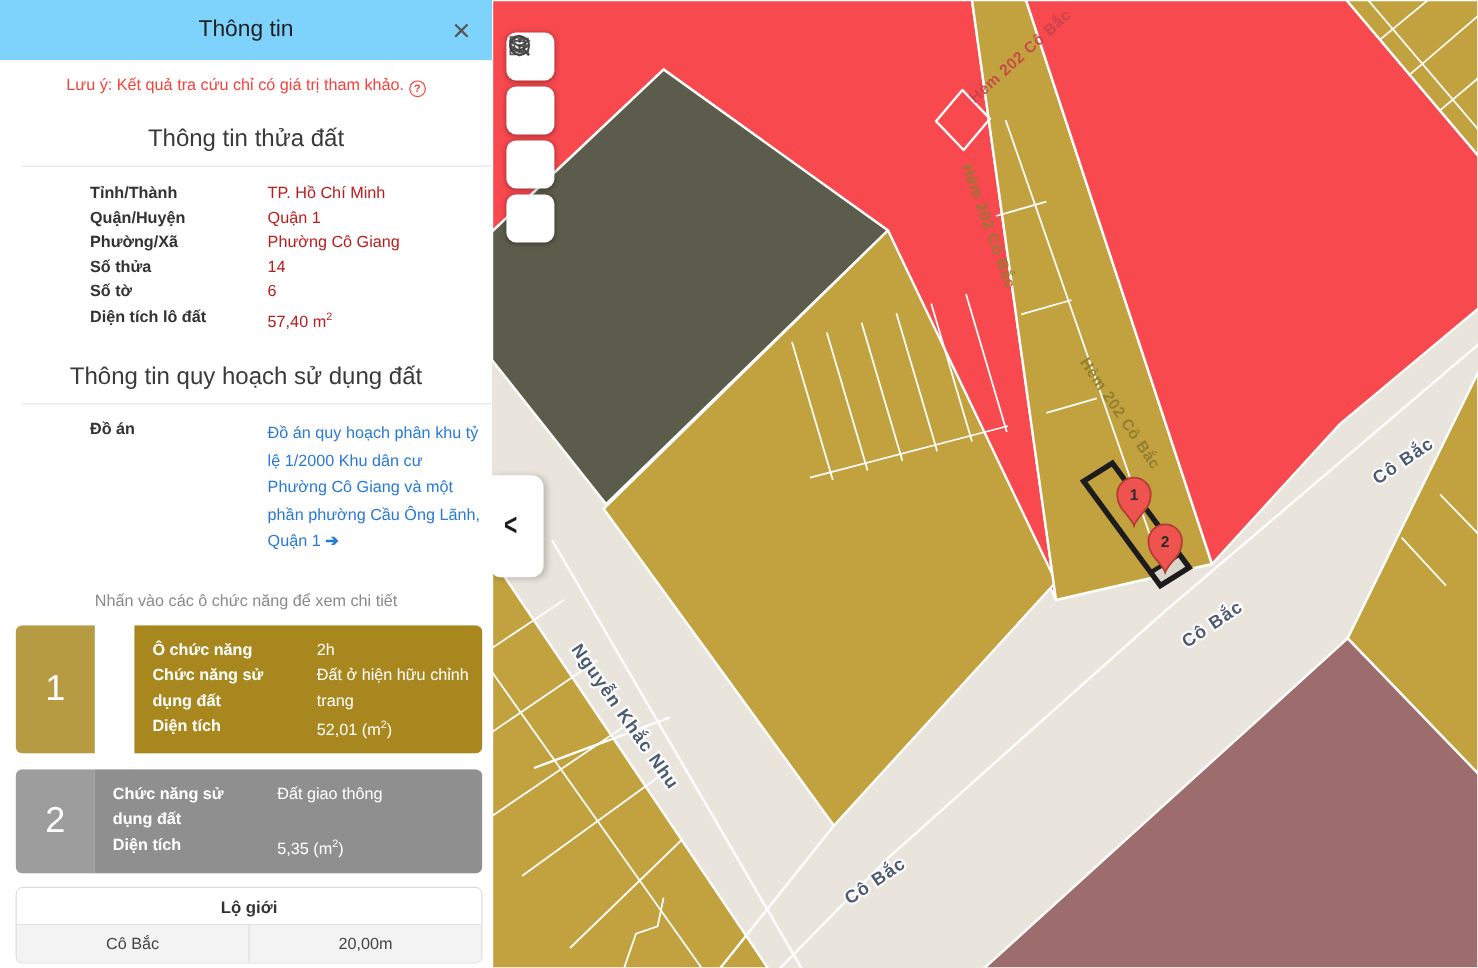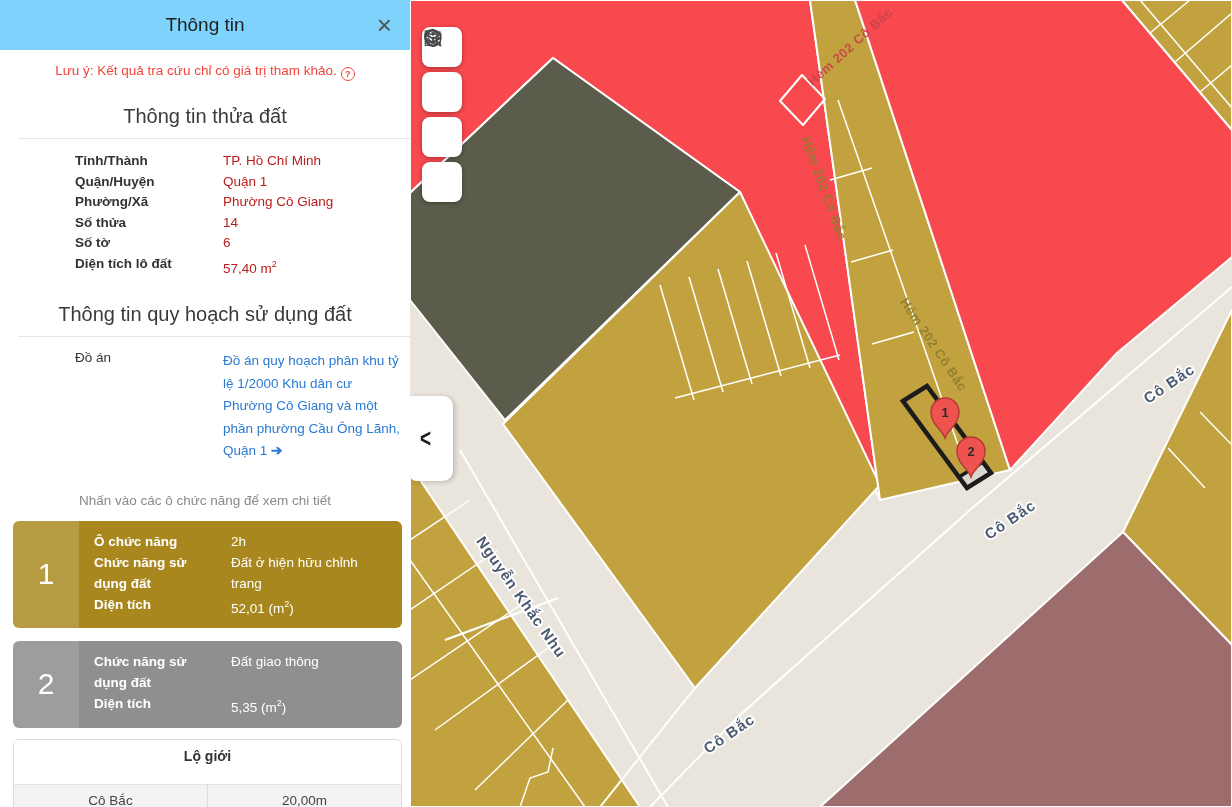--- a/index.html
+++ b/index.html
@@ -13,35 +13,35 @@
   .sb-close { position:absolute; right:18px; top:50%; transform:translateY(-50%); font-size:26px; line-height:1; color:#555; cursor:pointer; font-weight:300; }
   .notice { margin-top:13px; text-align:center; font-size:13.5px; color:#F4433B; }
   .help-circle { display:inline-flex; align-items:center; justify-content:center; width:14px; height:14px; border:1.3px solid #F4433B; border-radius:50%; font-size:9px; font-weight:bold; color:#F4433B; vertical-align:-2px; margin-left:4px; }
   .section-title { margin-top:24px; text-align:center; font-size:20px; color:#3a3a3a; }
   .hairline { border:none; border-top:1px solid #E7E7E7; margin:10px 0 12px 18px; }
   .frow { display:flex; padding-left:75px; line-height:20.6px; font-size:13.5px; }
   .frow .flabel { width:148px; font-weight:bold; color:#333; }
   .frow .fvalue { color:#b91c1c; }
   sup { font-size:9px; }
   .doan-row { display:flex; padding-left:75px; margin-top:13px; font-size:13.5px; }
-  .doan-row .flabel { width:148px; font-weight:normal; color:#333; }
+  .doan-row .flabel { width:148px; font-weight:bold; color:#333; }
   .doan-link { width:182px; color:#2A7AD4; line-height:22.5px; cursor:pointer; }
   .doan-arrow { color:#2A7AD4; font-weight:bold; }
   .hint { margin-top:30px; text-align:center; font-size:13.5px; color:#8a8a8a; }
   .zone-card { display:flex; margin:13px 8px 0 13px; width:389px; border-radius:6px; overflow:hidden; color:#fff; cursor:pointer; }
   .zone-num { width:66px; flex:0 0 66px; display:flex; align-items:center; justify-content:center; font-size:30px; }
   .zone-body { flex:1; padding:10px 10px 10px 15px; font-size:13.5px; line-height:21px; }
   .zrow { display:flex; align-items:flex-start; }
   .zlabel { width:122px; flex:0 0 122px; font-weight:bold; margin-right:15px; }
-  .zone-1 .zone-body { background:#A8871E; }
+  .zone-1 .zone-body { background:#A8871E;margin-left:33px; }
   .zone-1 .zone-num { background:#B69B43; }
   .zone-2 .zone-body { background:#8F8F8F; }
   .zone-2 .zone-num { background:#9D9D9D; }
   .logioi { margin:11px 8px 0 13px; width:389px; border:1px solid #DCDCDC; border-radius:6px; overflow:hidden; background:#fff; }
-  .logioi-head { text-align:center; font-size:14px; font-weight:bold; color:#333; padding:8px 0 20px; border-bottom:1px solid #E3E3E3; background:#fff; }
+  .logioi-head { text-align:center; font-size:14px; font-weight:bold; color:#333; padding:8px 0 6px; border-bottom:1px solid #E3E3E3; background:#fff; }
   .logioi-row { display:flex; background:#F3F3F3; font-size:13.5px; color:#444; }
   .logioi-cell { flex:1; text-align:center; padding:8px 0; }
   .logioi-cell.left { border-right:1px solid #DCDCDC; }
 
   
   .map { position:relative; flex:1; height:807px; background:#E9E5DC; overflow:hidden; }
   .map svg { position:absolute; left:0; top:0; }
   .map-controls { position:absolute; left:12px; top:27px; display:flex; flex-direction:column; gap:5px; z-index:10; }
   .map-btn { width:40px; height:40px; background:#fff; border:none; border-radius:8px; box-shadow:0 1px 4px rgba(0,0,0,.35); display:flex; align-items:center; justify-content:center; cursor:pointer; }
   .collapse-tab { position:absolute; left:0; top:396px; width:43px; height:85px; background:#fff; border-radius:0 10px 10px 6px; box-shadow:2px 1px 5px rgba(0,0,0,.2); display:flex; align-items:center; z-index:9; cursor:pointer; }

